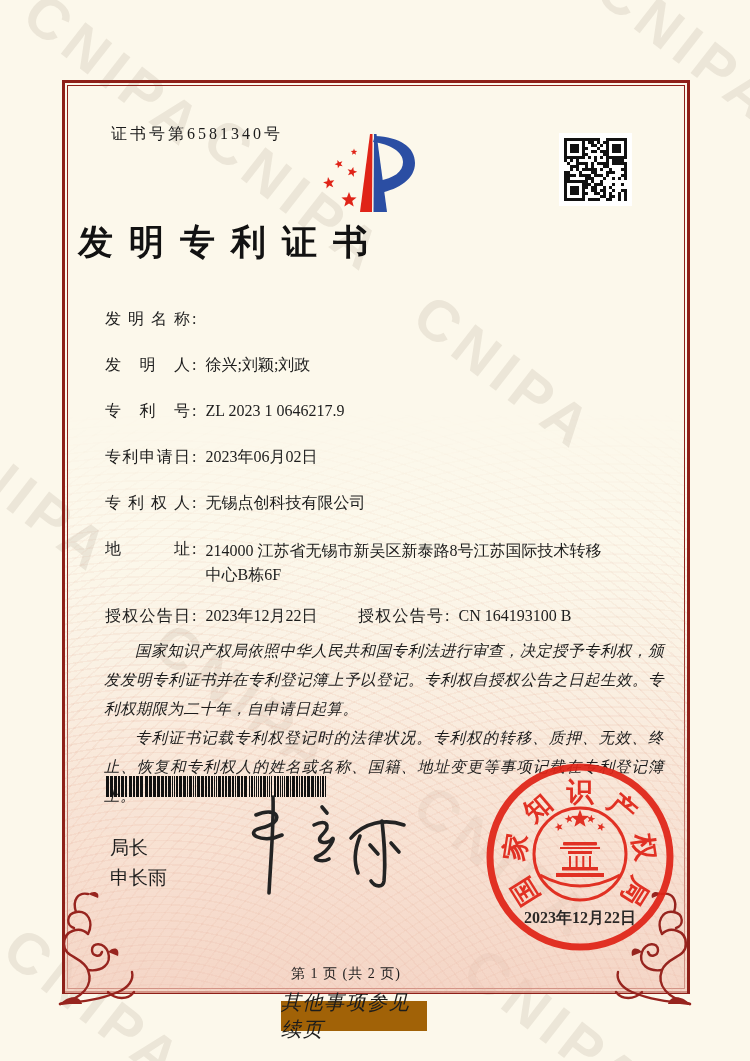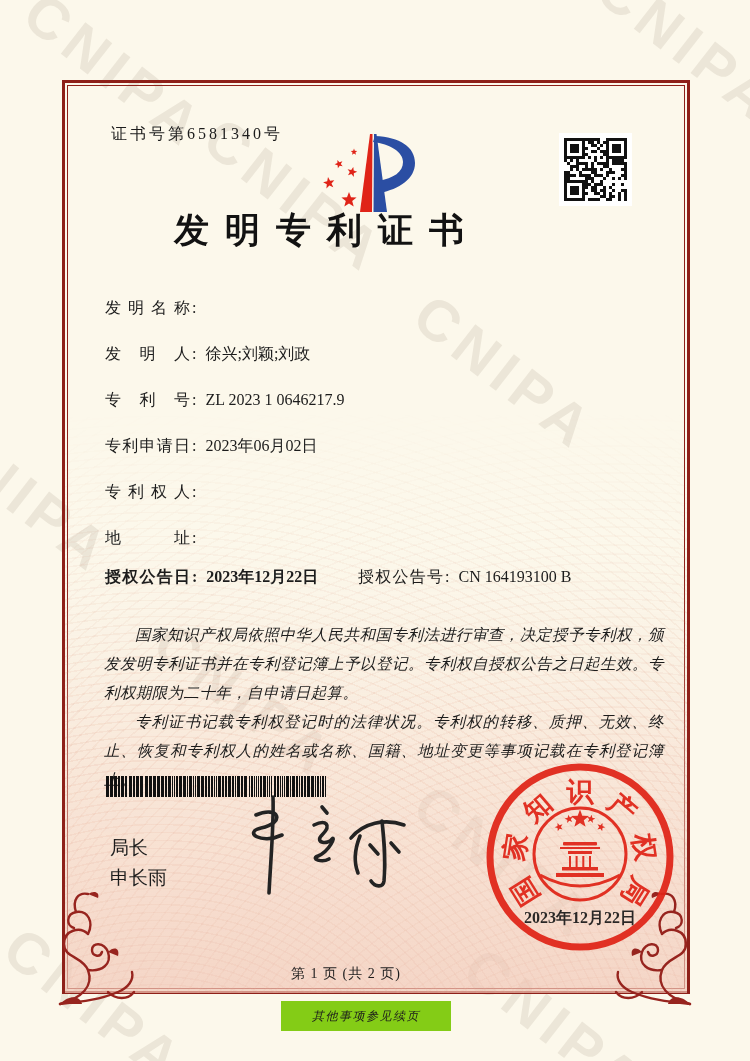--- a/index.html
+++ b/index.html
@@ -20,43 +20,43 @@
       repeating-radial-gradient(circle at 15% 122%, rgba(205,115,85,0.13) 0 1.5px, transparent 1.5px 8px),
       repeating-radial-gradient(circle at 88% 128%, rgba(205,115,85,0.10) 0 1.5px, transparent 1.5px 9px);
     -webkit-mask-image:linear-gradient(to bottom, transparent 36%, #000 74%);
             mask-image:linear-gradient(to bottom, transparent 36%, #000 74%);}
   .abs{position:absolute;z-index:4;}
   .flourish{position:absolute;z-index:3;}
   .cert-no{left:99px;top:124px;font-size:16px;letter-spacing:3px;margin-left:12px;}
   .logo{left:322px;top:127px;}
   .qr-panel{left:559px;top:133px;width:73px;height:73px;background:#ffffff;
             display:flex;align-items:center;justify-content:center;}
-  .title{left:62px;top:207px;width:514px;text-align:center;font-size:35px;font-weight:700;
+  .title{left:62px;top:219px;width:514px;text-align:left;font-size:35px;font-weight:700;
          letter-spacing:16px;text-indent:16px;color:#121212;}
-  .fields{left:105px;top:298px;width:560px;font-size:16px;}
+  .fields{left:105px;top:309px;width:560px;font-size:16px;}
   .frow{display:flex;margin-bottom:26px;line-height:20px;align-items:flex-start;}
   .flabel{display:inline-block;width:85px;text-align:justify;text-align-last:justify;flex:none;}
   .fcolon{flex:none;margin-left:2px;}
   .fvalue{margin-left:9px;}
   .addr{margin-bottom:19px;}
   .addr .fvalue{max-width:402px;line-height:24px;}
-  .g1{display:flex;width:253px;flex:none;font-weight:bold;}
+  .g1{display:flex;width:253px;flex:none;}
   .g2{display:flex;flex:1;}
-  .body-text{left:104px;top:620px;width:560px;font-size:15.5px;line-height:29px;text-align:justify;
+  .body-text{left:104px;top:636px;width:560px;font-size:15.5px;line-height:29px;text-align:justify;
              font-style:italic;letter-spacing:0.4px;}
   .body-text p{margin:0;text-indent:2em;}
   .barcode{left:106px;top:776px;}
   .officer{left:110px;top:833px;font-family:"Liberation Sans","DejaVu Sans",sans-serif;
            font-size:19px;line-height:30px;}
   .signature{left:243px;top:793px;}
   .seal{left:480px;top:757px;z-index:5;}
   .page-num{left:62px;top:965px;width:568px;text-align:center;font-size:14px;letter-spacing:1px;}
-  .note-box{left:281px;top:1001px;width:170px;height:30px;background:#84cc16;
+  .note-box{left:281px;top:1001px;width:146px;height:30px;background:#a16207;
             display:flex;align-items:center;justify-content:center;
-            font-size:12px;font-style:italic;letter-spacing:1.5px;}
+            font-size:20px;font-style:italic;letter-spacing:1.5px;}
 </style>
 </head>
 <body>
 
 <div class="page">
 
   <div id="wm-layer">
       <span class="wm" style="left: 115px; top: 70px;">CNIPA</span>
       <span class="wm" style="left: 295px; top: 195px;">CNIPA</span>
       <span class="wm" style="left: 505px; top: 372px;">CNIPA</span>
@@ -380,24 +380,26 @@
       <span class="fvalue">ZL 2023 1 0646217.9</span>
     </div>
     <div class="frow">
       <span class="flabel">专利申请日</span>
         <span class="fcolon">:</span>
       <span class="fvalue">2023年06月02日</span>
     </div>
     <div class="frow">
       <span class="flabel">专利权人</span>
         <span class="fcolon">:</span>
+      <span class="fvalue">无锡点创科技有限公司</span>
     </div>
     <div class="frow addr">
       <span class="flabel">地址</span>
         <span class="fcolon">:</span>
+      <span class="fvalue">214000 江苏省无锡市新吴区新泰路8号江苏国际技术转移中心B栋6F</span>
     </div>
     <div class="frow">
       <div class="g1">
         <span class="flabel">授权公告日</span>
           <span class="fcolon">:</span>
         <span class="fvalue">2023年12月22日</span>
       </div>
       <div class="g2">
         <span class="flabel">授权公告号</span>
           <span class="fcolon">:</span>

